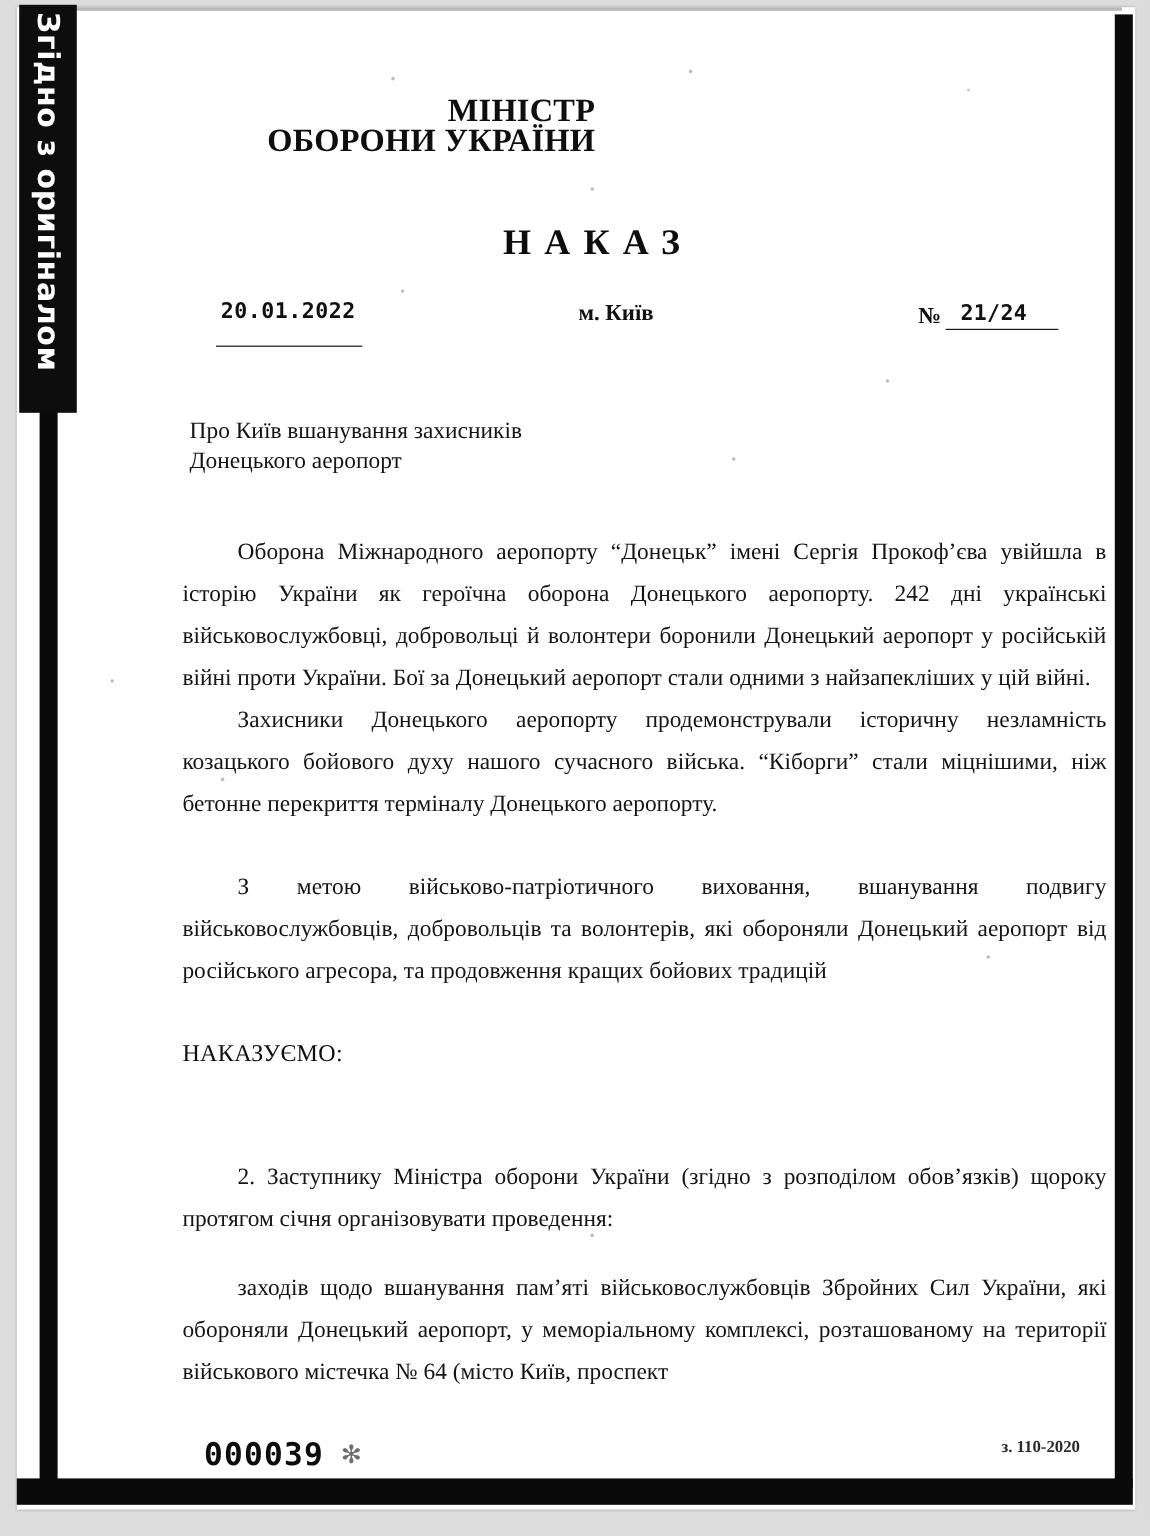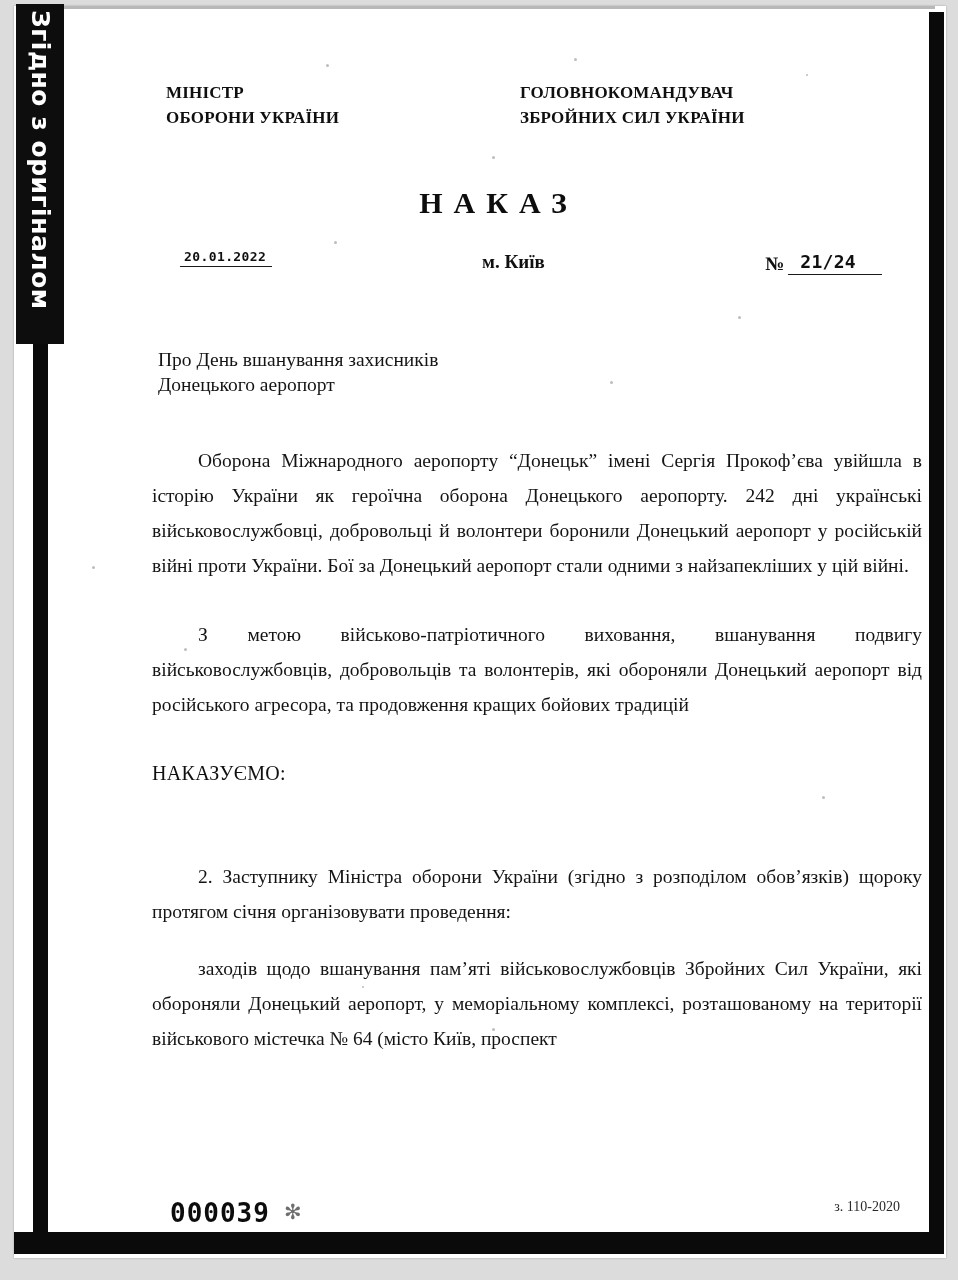--- a/index.html
+++ b/index.html
@@ -112,23 +112,23 @@
     position: absolute;
     left: 0;
     top: 74px;
     width: 862px;
     display: flex;
     justify-content: flex-start;
   }
   .office-col {
     font-family: "Liberation Serif", "DejaVu Serif", serif;
     font-weight: bold;
-    font-size: 17px;
+    font-size: 27px;
     line-height: 25px;
-    text-align: left;
+    text-align: right;
     color: #0f0f0f;
     letter-spacing: 0.2px;
   }
   .office-col.minister { width: 330px; margin-left: 104px; }
   .office-col.commander { width: 390px; margin-left: 24px; }
 
   
   #order-title {
     position: absolute;
     left: 0;
@@ -150,24 +150,24 @@
     top: 243px;
     width: 862px;
     height: 30px;
   }
   #doc-date {
     position: absolute;
     left: 118px;
     top: 0;
     font-family: "DejaVu Sans Mono", "Liberation Mono", monospace;
     font-weight: bold;
-    font-size: 13px;
+    font-size: 18px;
     letter-spacing: 0.4px;
     border-bottom: 1.5px solid #1a1a1a;
-    padding: 0 6px 2px 4px;
+    padding: 0 6px 18px 4px;
     color: #101010;
   }
   #doc-city {
     position: absolute;
     left: 420px;
     top: 2px;
     font-family: "Liberation Serif", "DejaVu Serif", serif;
     font-weight: bold;
     font-size: 19px;
     color: #101010;
@@ -248,20 +248,21 @@
     top: 1194px;
     font-size: 21px;
     color: #6e6e6e;
   }
   #form-code {
     position: absolute;
     right: 24px;
     top: 1193px;
     font-size: 14px;
     color: #2a2a2a;
+    font-weight: bold;
   }
 
   
   .speckle {
     position: absolute;
     background: #bdbdbd;
     border-radius: 50%;
   }
 </style>
 </head>
@@ -292,44 +293,41 @@
     <div class="speckle" style="left:122px;top:642px;width:3px;height:3px;"></div>
     <div class="speckle" style="left:760px;top:790px;width:3px;height:3px;"></div>
     <div class="speckle" style="left:300px;top:980px;width:2px;height:2px;"></div>
     <div class="speckle" style="left:430px;top:1022px;width:3px;height:3px;"></div>
 
     <div id="office-header">
       <div class="office-col minister">
         <div>МІНІСТР</div>
         <div>ОБОРОНИ УКРАЇНИ</div>
       </div>
-      <div class="office-col commander">
-        <div>ГОЛОВНОКОМАНДУВАЧ</div>
-        <div>ЗБРОЙНИХ СИЛ УКРАЇНИ</div>
-      </div>
     </div>
 
     <div id="order-title">НАКАЗ</div>
 
     <div id="meta-row">
       <div id="doc-date">20.01.2022</div>
       <div id="doc-city">м. Київ</div>
       <div id="doc-number-wrap">
         <span id="doc-number-sign">№</span>
         <span id="doc-number-value">21/24</span>
       </div>
     </div>
 
     <div id="subject-block">
-      <div>Про День вшанування захисників</div>
+      <div>Про Київ вшанування захисників</div>
       <div>Донецького аеропорт</div>
     </div>
 
     <div id="text-column">
       <p class="para">Оборона Міжнародного аеропорту “Донецьк” імені Сергія Прокоф’єва увійшла в історію України як героїчна оборона Донецького аеропорту. 242 дні українські військовослужбовці, добровольці й волонтери боронили Донецький аеропорт у російській війні проти України. Бої за Донецький аеропорт стали одними з найзапекліших у цій війні.</p>
+      <p class="para">Захисники Донецького аеропорту продемонстрували історичну незламність козацького бойового духу нашого сучасного війська. “Кіборги” стали міцнішими, ніж бетонне перекриття термiналу Донецького аеропорту.</p>
       <div class="gap-lg"></div>
       <p class="para">З метою військово-патріотичного виховання, вшанування подвигу військовослужбовців, добровольців та волонтерів, які обороняли Донецький аеропорт від російського агресора, та продовження кращих бойових традицій</p>
       <div class="gap-lg"></div>
       <p id="order-verb">НАКАЗУЄМО:</p>
       <div class="gap-lg"></div>
       <div class="gap-lg"></div>
       <p class="para">2. Заступнику Міністра оборони України (згідно з розподілом обов’язків) щороку протягом січня організовувати проведення:</p>
       <div class="gap-md"></div>
       <p class="para">заходів щодо вшанування пам’яті військовослужбовців Збройних Сил України, які обороняли Донецький аеропорт, у меморіальному комплексі, розташованому на території військового містечка № 64 (місто Київ, проспект</p>
     </div>

